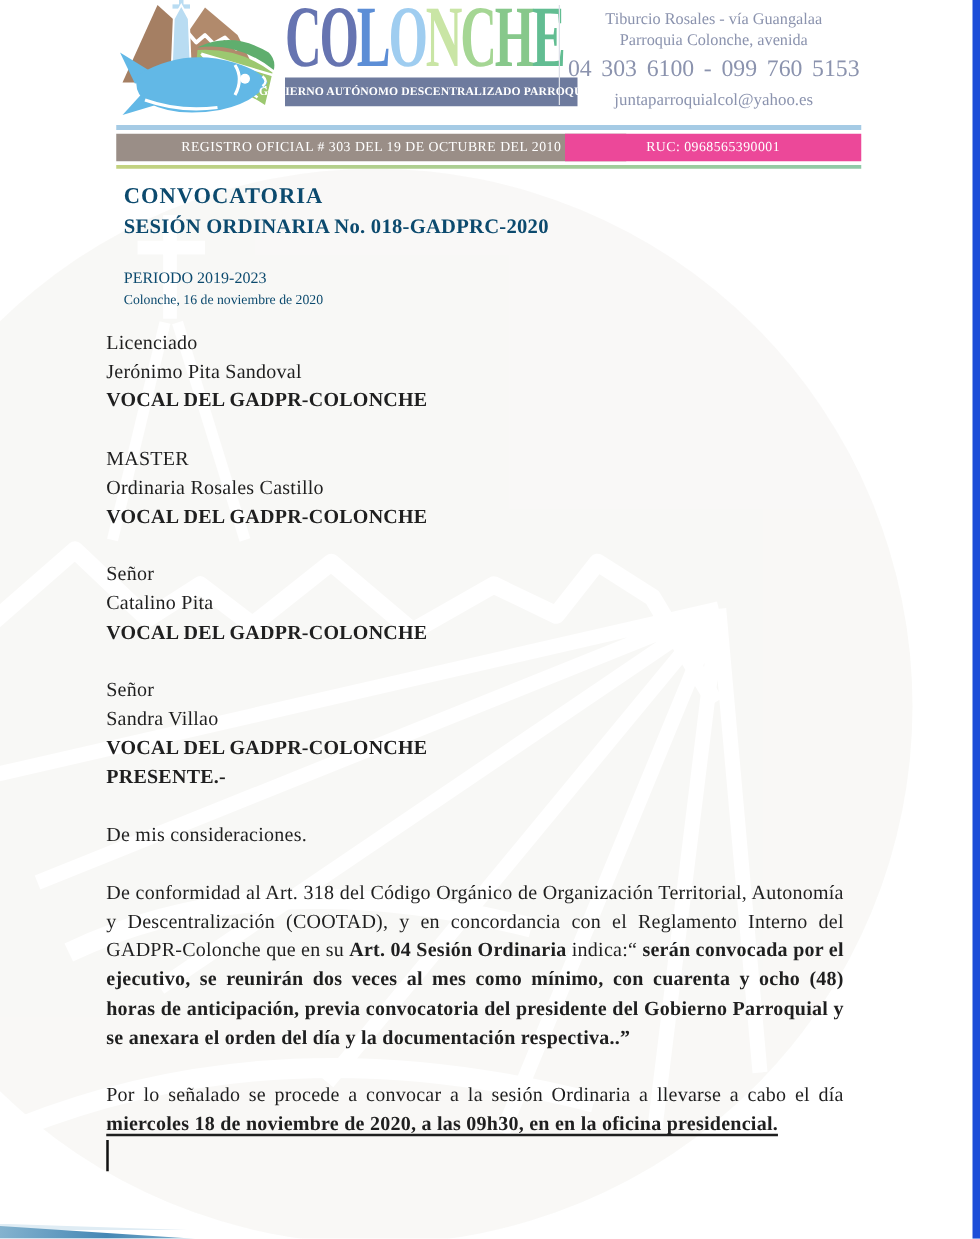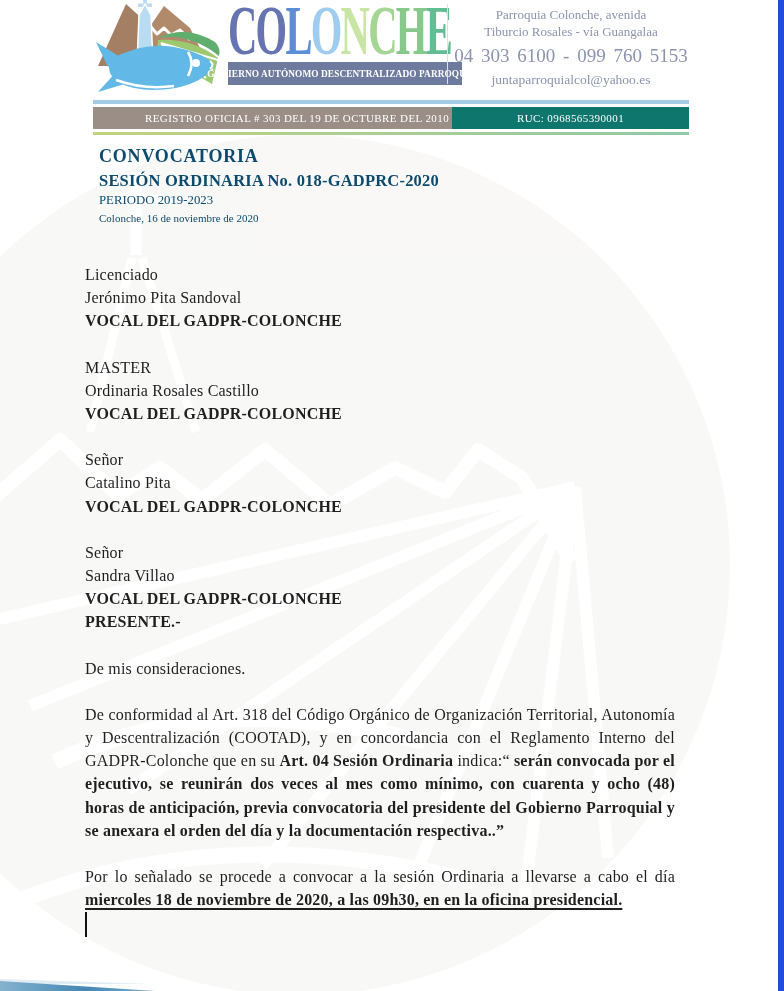--- a/index.html
+++ b/index.html
@@ -39,21 +39,21 @@
   }
   .ruc-band {
     position:absolute; left:452px; top:107px; width:237px; height:22px; z-index:2;
     color:#fff; font-size:11px; letter-spacing:0.4px;
     display:flex; align-items:center; justify-content:center; white-space:nowrap;
   }
   .bottom-rule { position:absolute; left:93px; top:132px; width:596px; height:3px; z-index:2; }
   
   .title-block { position:absolute; left:99px; top:146px; width:606px; text-align:left; z-index:2; color:#0c4a6e; }
   .t1 { font-size:18px;  font-weight:bold; letter-spacing:0.8px; margin-bottom:4px; }
-  .t2 { font-size:16.5px; font-weight:bold; letter-spacing:0.2px; margin-bottom:2px; }
+  .t2 { font-size:16.5px; font-weight:bold; letter-spacing:0.2px; margin-bottom:24px; }
   .t3 { font-size:12.8px; margin-bottom:4px; }
   .t4 { font-size:11px; }
   
   .content {
     position:absolute; left:85px; top:263px; width:606px; z-index:2;
     font-size:16px; line-height:23.2px; letter-spacing:0.2px; color:#1f1f1f;
   }
   .content p, .content .blk { margin:0 16px 23px 0; }
   .bold { font-weight:bold; }
   .just { text-align:justify; }
@@ -106,29 +106,29 @@
   </svg>
 
   <div class="wordmark">
     <span style="color: rgb(102, 116, 177);">C</span><span style="color: rgb(102, 116, 177);">O</span><span style="color: rgb(92, 142, 214);">L</span><span style="color: rgb(159, 205, 240);">O</span><span style="color: rgb(201, 229, 165);">N</span><span style="color: rgb(165, 214, 148);">C</span><span style="color: rgb(135, 200, 139);">H</span><span style="color: rgb(98, 189, 146);">E</span>
   </div>
   <div class="wordmark-band" style="background-color: rgb(110, 123, 158);">GOBIERNO AUTÓNOMO DESCENTRALIZADO PARROQUIAL</div>
 
   <div class="header-divider"></div>
 
   <div class="contact" style="color: rgb(139, 147, 174);">
+    <div>Tiburcio Rosales - vía Guangalaa</div>
     <div>Parroquia Colonche, avenida</div>
-    <div>Tiburcio Rosales - vía Guangalaa</div>
     <div class="phones">04 303 6100 - 099 760 5153</div>
     <div class="email">juntaparroquialcol@yahoo.es</div>
   </div>
 
   <div class="top-rule" style="background-color: rgb(165, 203, 229);"></div>
   <div class="registro-band" style="background-color: rgb(154, 142, 135);">REGISTRO OFICIAL # 303 DEL 19 DE OCTUBRE DEL 2010</div>
-  <div class="ruc-band" style="background-color: #0f766e;">RUC: 0968565390001</div>
+  <div class="ruc-band" style="background-color: #ec4899;">RUC: 0968565390001</div>
   <div class="bottom-rule" style="background: linear-gradient(90deg, rgb(195, 210, 127), rgb(143, 201, 168));"></div>
 
   <div class="title-block">
     <div class="t1">CONVOCATORIA</div>
     <div class="t2">SESIÓN ORDINARIA No. 018-GADPRC-2020</div>
     <div class="t3">PERIODO 2019-2023</div>
     <div class="t4">Colonche, 16 de noviembre de 2020</div>
   </div>
 
   <div class="content">

